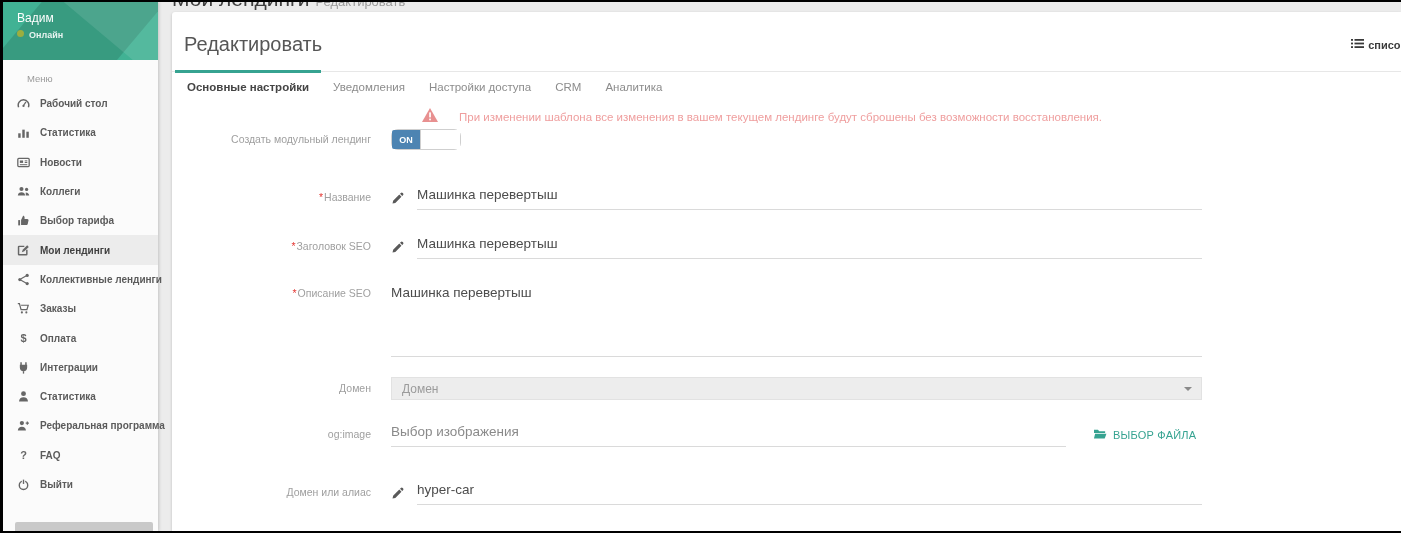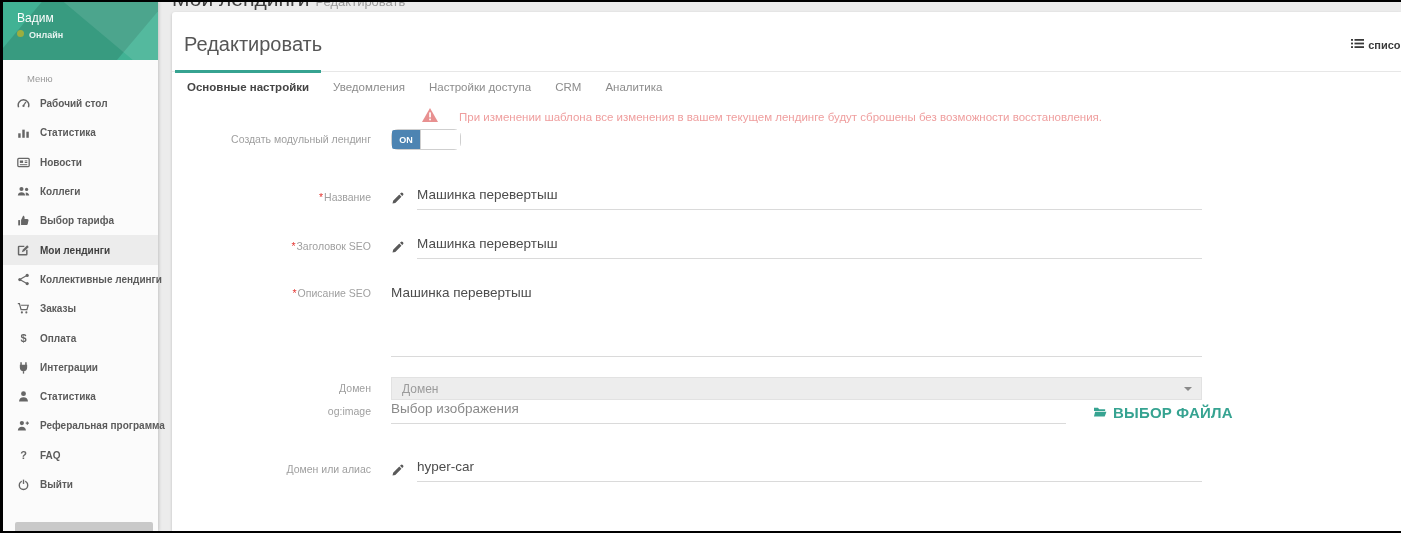--- a/index.html
+++ b/index.html
@@ -71,21 +71,21 @@
     border-radius:2px 0 0 2px;}
   .toggle-handle{position:absolute;left:28px;top:0;bottom:0;right:0;background:#fff;
     border-left:1px solid #cfcfcf;border-radius:0 2px 2px 0;}
   .uselect{width:100%;height:23px;background:#ededed;border:1px solid #e2e2e2;box-sizing:border-box;
     display:flex;align-items:center;padding:0 10px;font-size:12px;color:#9b9b9b;position:relative;
     cursor:pointer;}
   .uselect::after{content:"";position:absolute;right:9px;top:9px;border:4px solid transparent;
     border-top-color:#8a8a8a;}
   .og-input{flex:none;width:675px;}
   .file-btn{margin-left:27px;display:flex;align-items:center;gap:6px;color:#36a391;
-    font-size:15px;font-weight:bold;letter-spacing:.2px;cursor:pointer;white-space:nowrap;}
+    font-size:11px;font-weight:normal;letter-spacing:.2px;cursor:pointer;white-space:nowrap;}
 </style>
 </head>
 <body>
 
 <div class="app">
 
   <div class="sidebar">
     <div class="user-panel">
       <div class="up-deco-dark"></div>
       <div class="up-deco-light"></div>
@@ -331,21 +331,21 @@
 
       <div class="frow" style="margin-top:20px">
         <div class="flabel">Домен</div>
         <div class="fcontrol">
           <div class="uselect">
             <span>Домен</span>
           </div>
         </div>
       </div>
 
-      <div class="frow" style="">
+      <div class="frow" style="margin-top:23px">
         <div class="flabel">og:image</div>
         <div class="fcontrol">
           <input class="uinput og-input" placeholder="Выбор изображения" style="">
           <div class="file-btn">
             <span><svg width="14" height="12" viewBox="0 0 16 14" fill="#36a391">
                   <path d="M1 2h4.6l1.5 1.9H14v1.8H1z"></path>
                   <path d="M2.3 6.6h13.2l-2 5.6H.9z"></path>
                 </svg></span>
             <span>ВЫБОР ФАЙЛА</span>
           </div>

